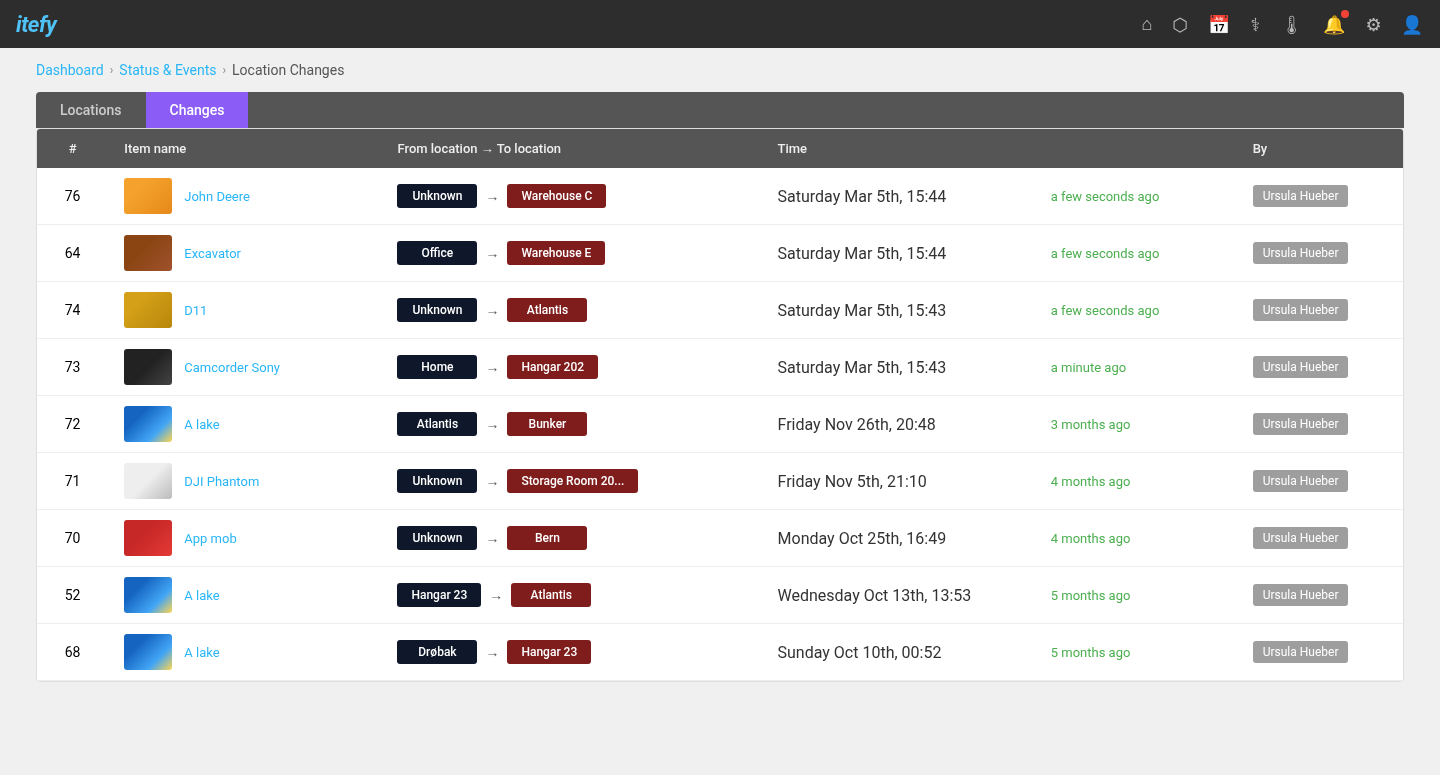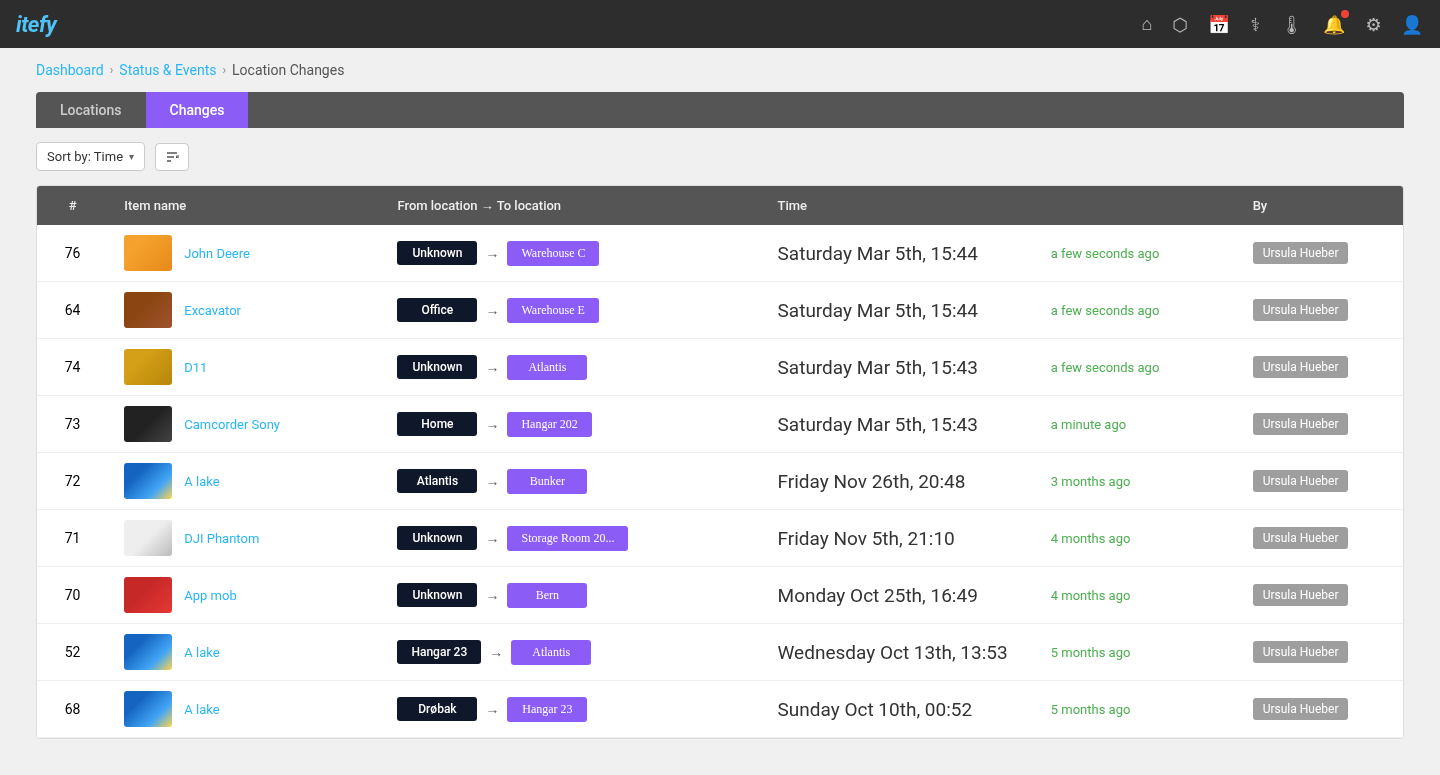--- a/index.html
+++ b/index.html
@@ -180,24 +180,24 @@
       display: inline-block;
       padding: 5px 14px;
       border-radius: 3px;
       font-size: 12px;
       font-weight: 500;
       color: #fff;
       min-width: 80px;
       text-align: center;
     }
     .loc-from { background: #0f172a; }
-    .loc-to { background: #8b5cf6; font-family: Liberation Serif, serif; }
+    .loc-to { background: #7f1d1d; }
     .loc-arrow { color: #555; font-size: 14px; }
 
-    .time-text { color: #333; font-size: 19px; }
+    .time-text { color: #333; font-size: 16px; }
     .rel-time-recent { color: #4caf50; font-size: 13px; }
     .rel-time-old { color: #4caf50; font-size: 13px; }
 
     .by-badge {
       background: #9e9e9e;
       color: #fff;
       border-radius: 3px;
       padding: 4px 10px;
       font-size: 12px;
       display: inline-block;
@@ -242,35 +242,20 @@
   <span class="current">Location Changes</span>
 </div>
 
 <div class="main">
 
   <div class="tabs">
     <div class="tab">Locations</div>
     <div class="tab active">Changes</div>
   </div>
 
-  <div class="toolbar">
-    <div class="sort-dropdown">
-      <span>Sort by: Time</span>
-      <span class="chevron">▾</span>
-    </div>
-    <button class="sort-btn">
-      <svg width="14" height="14" viewBox="0 0 14 14">
-        <line x1="2" y1="3" x2="12" y2="3" stroke="#555" stroke-width="1.5"></line>
-        <line x1="2" y1="7" x2="9" y2="7" stroke="#555" stroke-width="1.5"></line>
-        <line x1="2" y1="11" x2="6" y2="11" stroke="#555" stroke-width="1.5"></line>
-        <polyline points="11,5 13,8 11,8" fill="#555" stroke="none"></polyline>
-        <line x1="13" y1="8" x2="13" y2="5" stroke="#555" stroke-width="1.2"></line>
-      </svg>
-    </button>
-  </div>
 
   <div class="table-container">
     <table>
       <thead>
         <tr>
           <th class="num">#</th>
           <th class="item">Item name</th>
           <th class="location">From location → To location</th>
           <th class="time">Time</th>
           <th class="reltime"></th>

